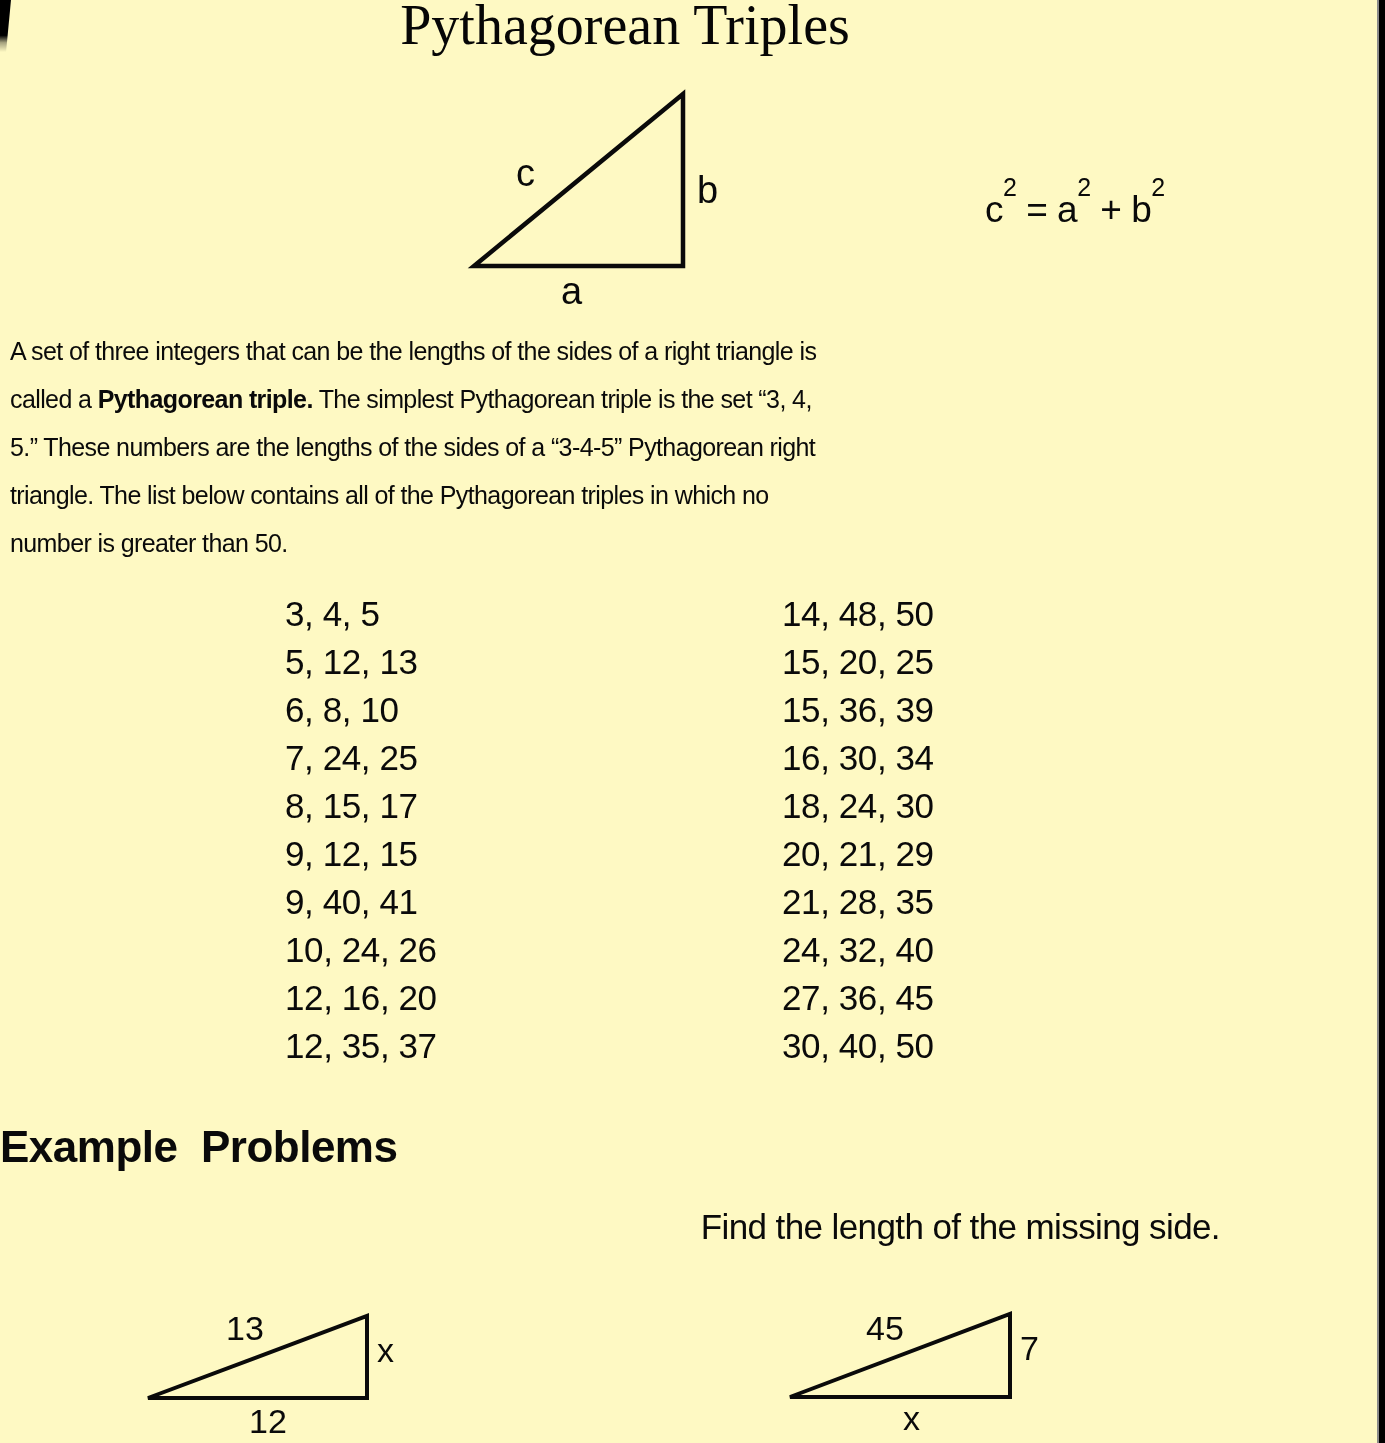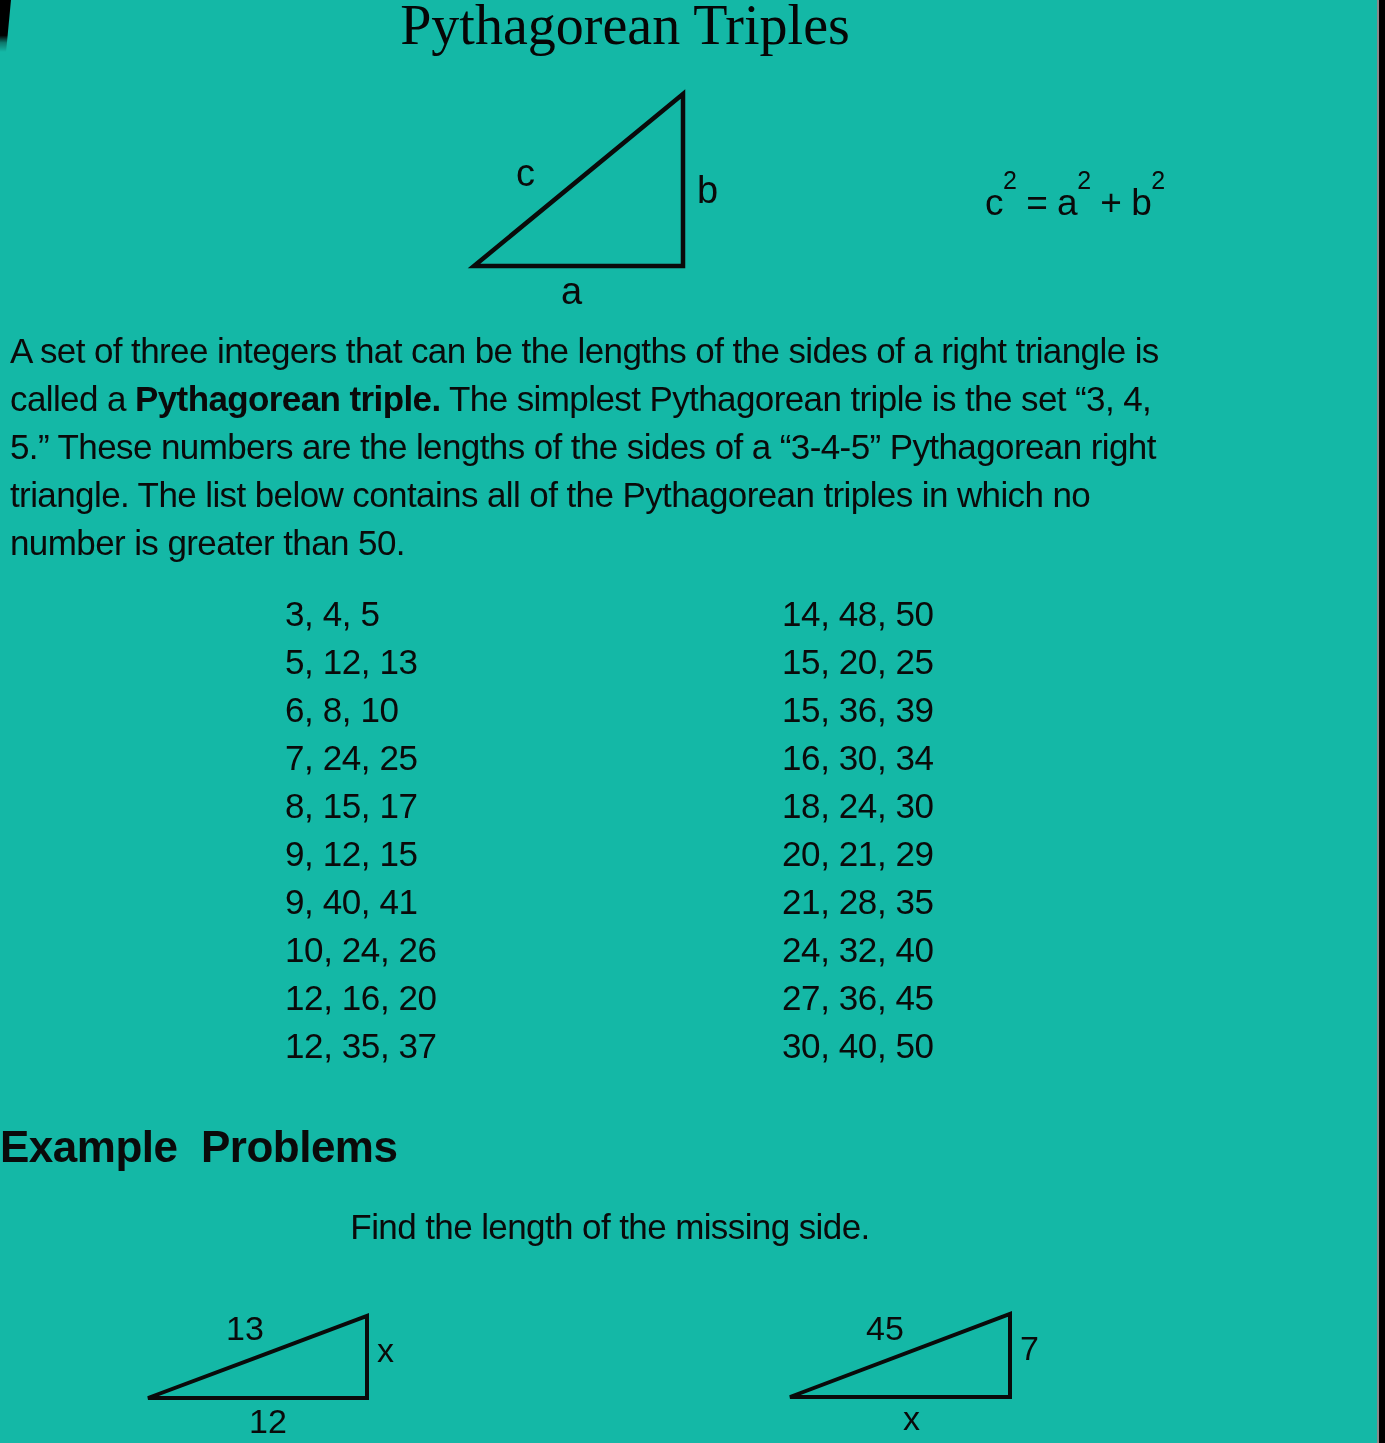--- a/index.html
+++ b/index.html
@@ -1,19 +1,19 @@
 <!DOCTYPE html>
 <html><head>
 <meta charset="utf-8">
 <style>
   * { margin:0; padding:0; box-sizing:border-box; }
   html,body { background:#ffffff; }
   .page {
     position:relative; width:1385px; height:1443px;
-    background:#14b8a6; overflow:hidden; color:#0a0a0a;
+    background:#fef9c3; overflow:hidden; color:#0a0a0a;
     font-family:"Liberation Sans", sans-serif;
   }
   
   .corner-mark {
     position:absolute; left:0; top:0; width:11px; height:52px;
     background:linear-gradient(180deg,#000 0%,#000 68%,rgba(0,0,0,.35) 82%,rgba(0,0,0,0) 100%);
     clip-path:polygon(0 0,100% 0,55% 100%,0 100%);
   }
   .edge-strip {
     position:absolute; right:0; top:0; width:8px; height:100%;
@@ -26,42 +26,42 @@
     font-weight:400; font-size:56px; line-height:62px; color:#060606;
   }
   
   .main-tri { position:absolute; left:455px; top:80px; }
   .tri-label { position:absolute; font-size:38px; line-height:40px; color:#0a0a0a; }
   .lbl-c { left:516px; top:153px; }
   .lbl-b { left:697px; top:170px; }
   .lbl-a { left:561px; top:271px; }
   
   .formula {
-    position:absolute; left:985px; top:165px;
-    font-size:37px; line-height:56px; letter-spacing:-0.5px; white-space:pre;
+    position:absolute; left:985px; top:178px;
+    font-size:37px; line-height:44px; letter-spacing:-0.5px; white-space:pre;
   }
   .formula sup { font-size:25px; position:relative; top:-13px; }
   
   .paragraph { position:absolute; left:10px; top:327px; width:1340px; }
   .para-line {
-    font-size:35px; line-height:48px; letter-spacing:-0.6px; white-space:pre-wrap;
+    font-size:25px; line-height:48px; letter-spacing:-0.6px; white-space:pre-wrap;
   }
   .para-line b { font-weight:700; }
   
   .triples-col { position:absolute; top:590px; }
   .triples-left { left:285px; }
   .triples-right { left:773px;margin-left:9px; }
   .triple-row { font-size:35px; line-height:48px; letter-spacing:-0.4px; }
   
   .example-heading {
     position:absolute; left:0; top:1121px; width:1200px; text-align:left;
     font-size:44px; line-height:52px; font-weight:700; letter-spacing:-0.5px; white-space:pre;
   }
   .instruction {
-    position:absolute; left:0; top:1205px; width:1220px; text-align:center;
+    position:absolute; left:0; top:1205px; width:1220px; text-align:right;
     font-size:35px; line-height:44px; letter-spacing:-0.6px;
   }
   
   .ex-tri { position:absolute; }
   .ex1 { left:130px; top:1305px; }
   .ex2 { left:770px; top:1302px; }
   .ex-label { position:absolute; font-size:34px; line-height:40px; }
   .ex1-hyp  { left:226px; top:1308px; }
   .ex1-side { left:377px; top:1330px; }
   .ex1-base { left:249px; top:1401px; }

